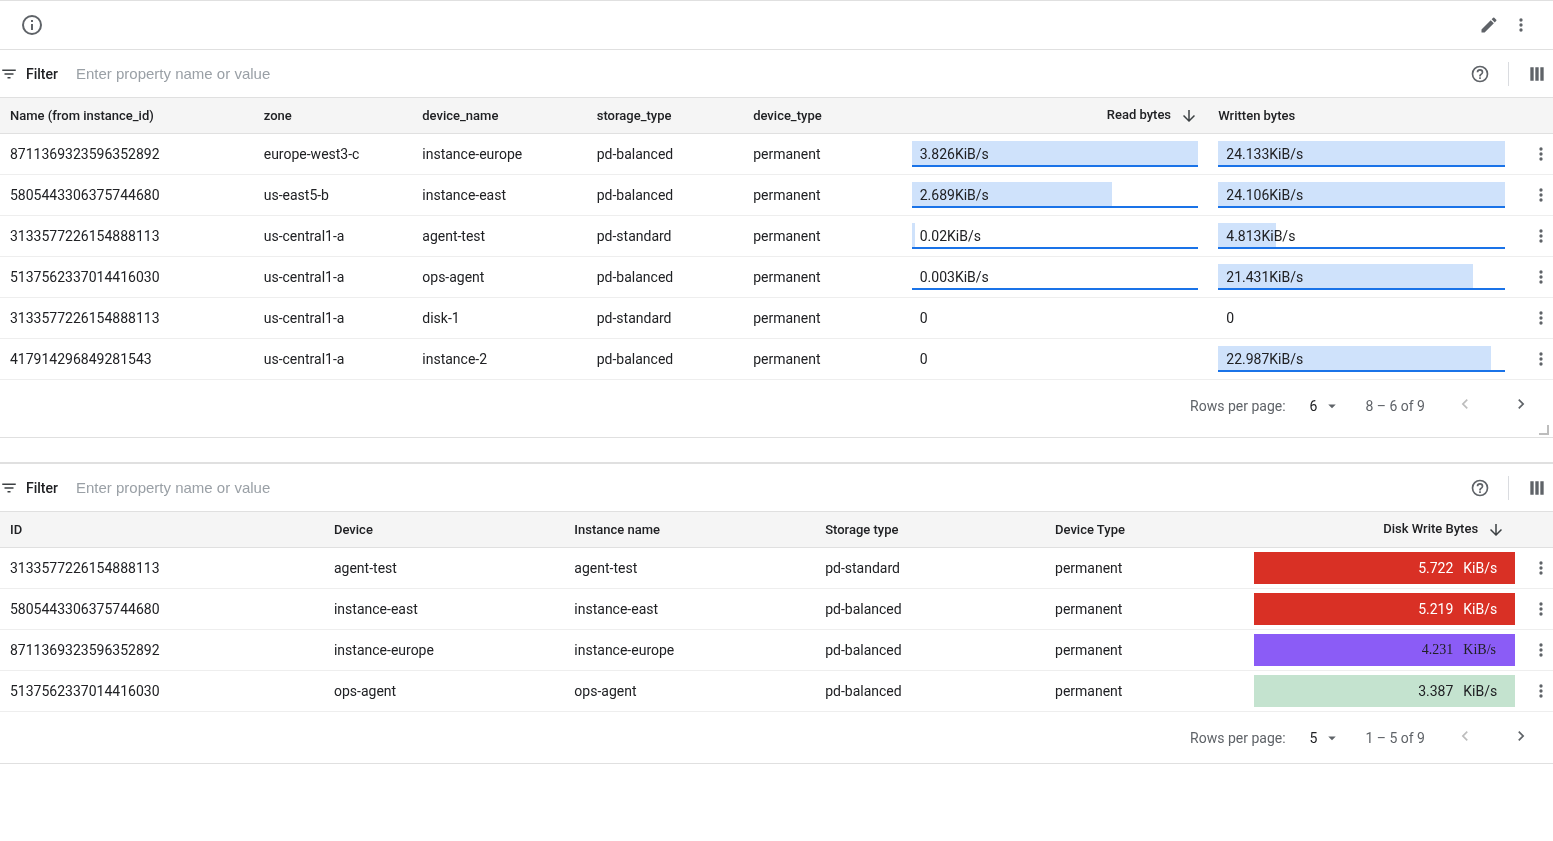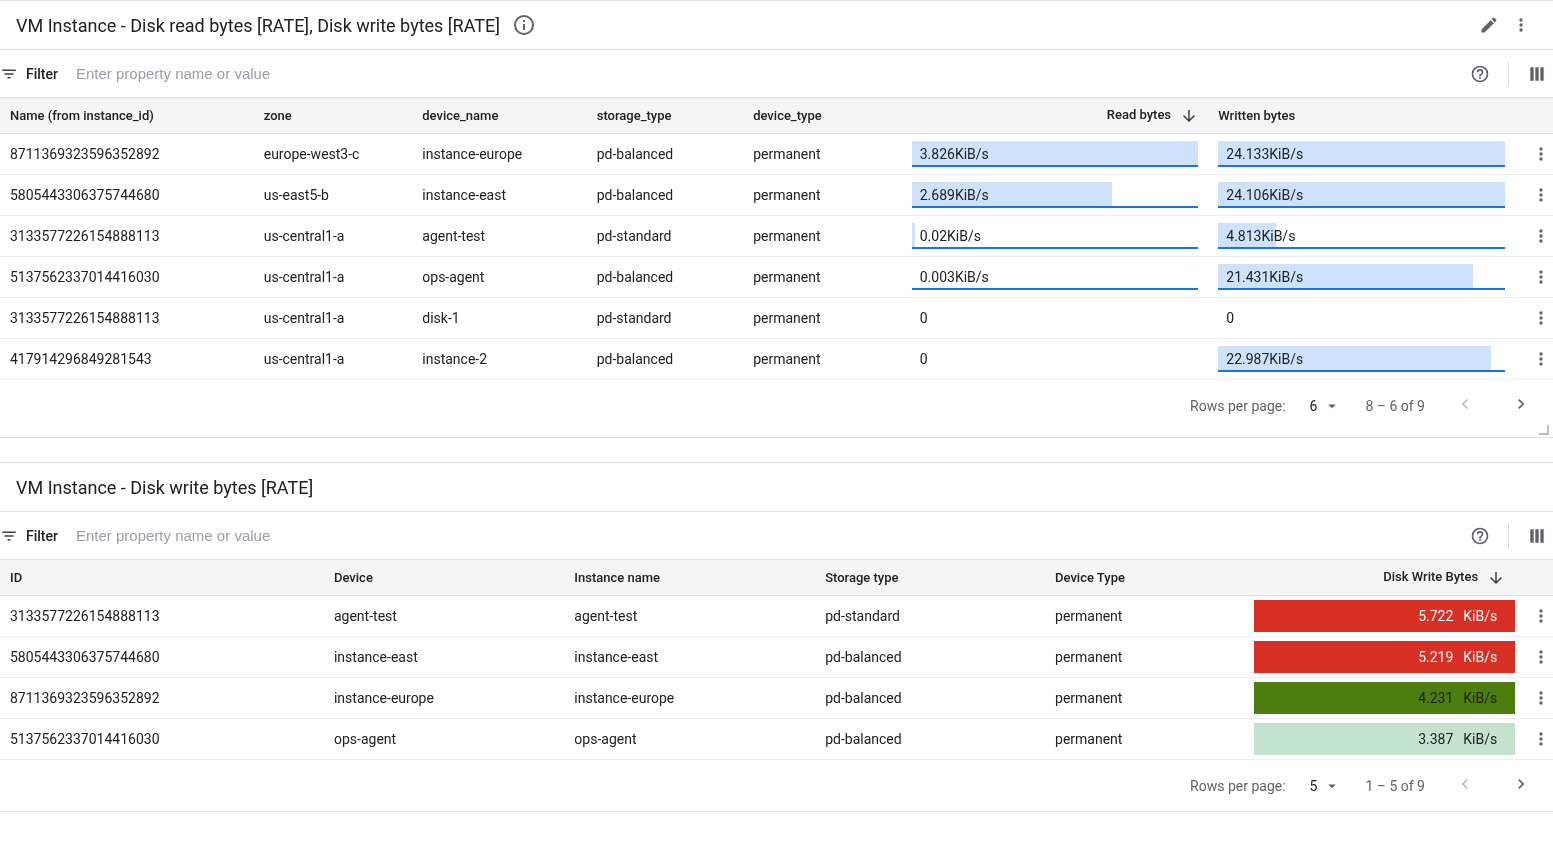--- a/index.html
+++ b/index.html
@@ -145,21 +145,21 @@
   .pill {
     display: flex;
     align-items: center;
     justify-content: flex-end;
     height: 32px;
     padding: 0 12px;
     gap: 10px;
     color: #202124;
   }
   .pill.red   { background: #d93025; color: #fff; }
-  .pill.yellow{ background: #4d7c0f; }
+  .pill.yellow{ background: #8b5cf6; font-family: Liberation Serif, serif; }
   .pill.green { background: #c4e3cf; }
   .pill .unit { min-width: 40px; text-align: left; }
 
   .paginator {
     display: flex;
     align-items: center;
     justify-content: flex-end;
     gap: 24px;
     padding: 8px 16px;
     color: #5f6368;
@@ -199,21 +199,20 @@
     width:8px;height:8px;
     border-right:2px solid #bdbdbd;
     border-bottom:2px solid #bdbdbd;
   }
 </style>
 </head>
 <body>
 
 <div class="panel">
   <div class="panel-header">
-    <span class="panel-title">VM Instance - Disk read bytes [RATE], Disk write bytes [RATE]</span>
     <span class="info-icon">
       <svg viewBox="0 0 24 24">
           <path d="M11 7h2v2h-2zm0 4h2v6h-2zM12 2a10 10 0 100 20 10 10 0 000-20zm0 18a8 8 0 110-16 8 8 0 010 16z"></path>
         </svg>
     </span>
     <span class="header-spacer"></span>
     <button class="icon-btn">
       <svg viewBox="0 0 24 24">
           <path d="M3 17.25V21h3.75L17.81 9.94l-3.75-3.75L3 17.25zM20.71 7.04a1 1 0 000-1.41l-2.34-2.34a1 1 0 00-1.41 0l-1.83 1.83 3.75 3.75 1.83-1.83z"></path>
         </svg>
@@ -405,23 +404,20 @@
     <button class="nav-btn">
       <svg viewBox="0 0 24 24">
           <path d="M8.59 16.59L10 18l6-6-6-6-1.41 1.41L13.17 12z"></path>
         </svg>
     </button>
   </div>
   <div class="resize-handle"></div>
 </div>
 
 <div class="panel">
-  <div class="panel-header">
-    <span class="panel-title">VM Instance - Disk write bytes [RATE]</span>
-  </div>
 
   <div class="filter-bar">
     <span class="filter-icon">
       <svg viewBox="0 0 24 24" width="18" height="18" fill="#3c4043">
           <path d="M10 18h4v-2h-4v2zM3 6v2h18V6H3zm3 7h12v-2H6v2z"></path>
         </svg>
     </span>
     <span class="filter-label">Filter</span>
     <input class="filter-input" placeholder="Enter property name or value" style="">
     <div class="right-tools">

